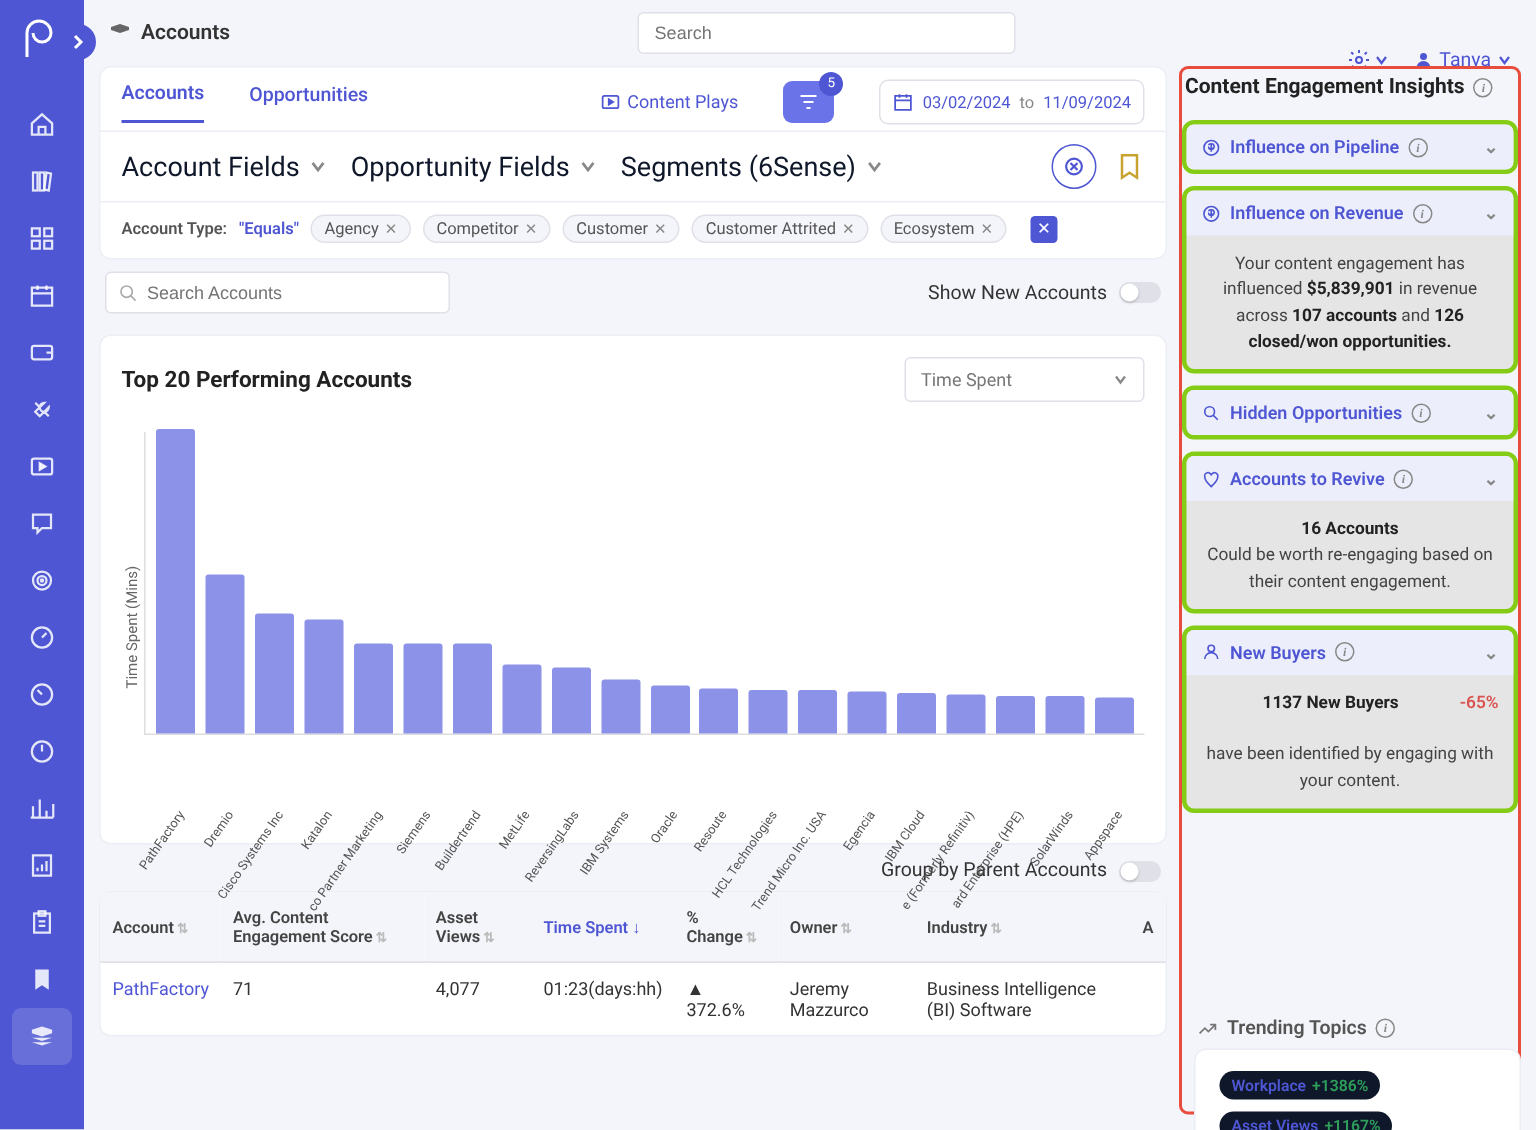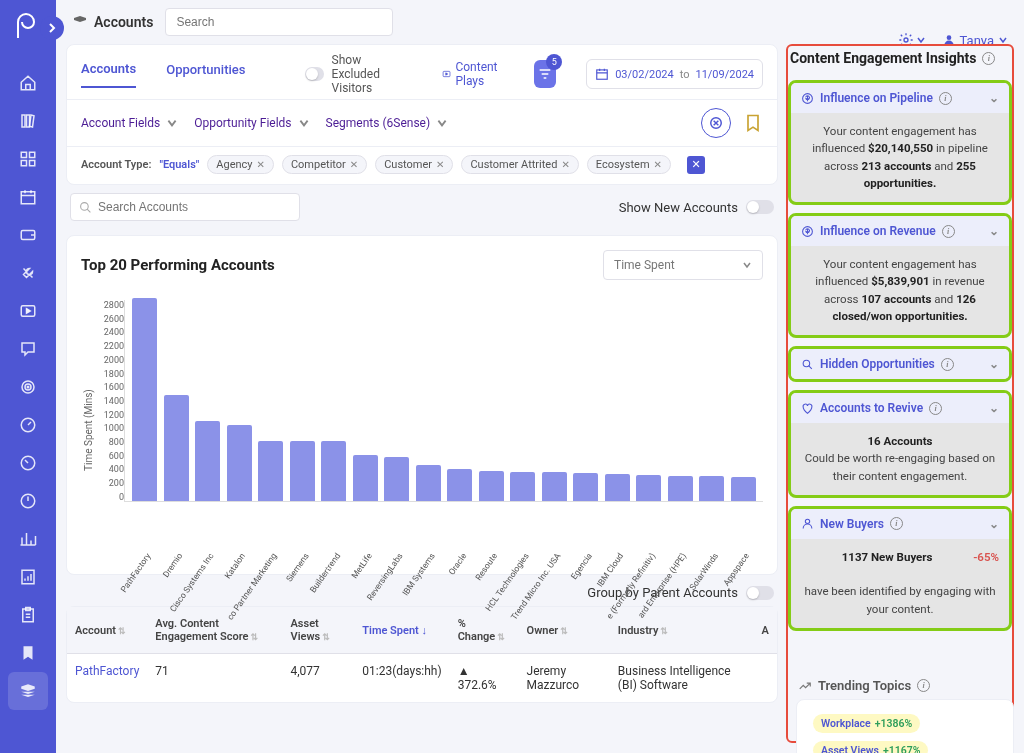--- a/index.html
+++ b/index.html
@@ -16,21 +16,21 @@
   .left-rail .nav-icon.active { background: rgba(255,255,255,0.15); }
   .left-rail .nav-icon svg { width: 18px; height: 18px; }
   
   
   .main { flex: 1; display: flex; flex-direction: column; overflow: hidden; }
   
   
   .topbar { height: 44px; display: flex; align-items: center; padding: 0 16px; gap: 12px; }
   .section-title { display: flex; align-items: center; gap: 6px; font-weight: 600; font-size: 14px; color: #333; }
   .section-title svg { width: 16px; height: 16px; color: #666; }
-  .topbar .search-box { width: 228px; }
+  .topbar .search-box { margin-left: 260px; width: 252px; }
   .search-box input { width: 100%; height: 28px; border: 1px solid #e0e0e8; border-radius: 4px; padding: 0 10px; font-size: 12px; background: white; }
   .topbar .right { margin-left: auto; display: flex; align-items: center; gap: 16px; color: #4e56d3; margin-top: 36px; }
   .user-chip { display: flex; align-items: center; gap: 4px; color: #4e56d3; font-size: 13px; cursor: pointer; }
   .gear { color: #4e56d3; cursor: pointer; display:flex; align-items:center; gap:2px; }
   
   
   .content-row { flex: 1; display: flex; gap: 0; overflow: hidden; padding: 0 10px 10px 10px; }
   .left-content { flex: 1; display: flex; flex-direction: column; overflow: hidden; padding-right: 8px; min-width: 0; }
   .right-panel { width: 228px; flex-shrink: 0; }
   
@@ -46,21 +46,21 @@
   .toggle { width: 28px; height: 14px; background: #e0e0e8; border-radius: 7px; position: relative; cursor: pointer; }
   .toggle::after { content: ''; position: absolute; width: 12px; height: 12px; background: white; border-radius: 50%; top: 1px; left: 1px; box-shadow: 0 1px 2px rgba(0,0,0,0.2); }
   .content-plays { color: #4e56d3; display: flex; align-items: center; gap: 4px; font-size: 12px; cursor: pointer; }
   .filter-badge { position: relative; width: 34px; height: 28px; background: #6b73e8; border-radius: 6px; display: flex; align-items: center; justify-content: center; cursor: pointer; }
   .filter-badge .count { position: absolute; top: -6px; right: -6px; width: 16px; height: 16px; background: #4e56d3; color: white; border-radius: 50%; font-size: 9px; display: flex; align-items: center; justify-content: center; }
   .date-range { border: 1px solid #e0e0e8; border-radius: 6px; height: 30px; display: flex; align-items: center; gap: 6px; padding: 0 8px; font-size: 11px; color: #4e56d3; cursor: pointer; }
   .date-range .to { color: #888; }
   
   
   .filters-row { display: flex; align-items: center; padding: 8px 14px; gap: 16px; border-top: 1px solid #eceef5; border-bottom: 1px solid #eceef5; margin-top: 4px; }
-  .filter-dd { display: flex; align-items: center; gap: 6px; font-size: 12px; color: #4c1d95; cursor: pointer; }
+  .filter-dd { display: flex; align-items: center; gap: 6px; font-size: 18px; color: #0f172a; cursor: pointer; }
   .filters-row .actions { margin-left: auto; display: flex; gap: 12px; }
   .circle-btn { width: 30px; height: 30px; border: 1px solid #4e56d3; border-radius: 50%; display: flex; align-items: center; justify-content: center; color: #4e56d3; cursor: pointer; background: white; }
   .bookmark-btn { color: #c9a332; cursor: pointer; display:flex; align-items:center; }
   
   
   .chips-row { display: flex; align-items: center; padding: 8px 14px 10px 14px; gap: 8px; flex-wrap: wrap; font-size: 11px; }
   .chips-label { color: #555; font-weight: 600; }
   .chips-op { color: #4e56d3; font-weight: 600; }
   .chip { display: inline-flex; align-items: center; gap: 4px; background: #f4f5fa; border: 1px solid #e0e0e8; border-radius: 12px; padding: 2px 8px; color: #555; cursor: pointer; }
   .chip .x { color: #888; font-size: 10px; }
@@ -106,21 +106,21 @@
   .insight-group { border: 3px solid #84cc16; border-radius: 8px; overflow: hidden; background: #e5e5e5; text-align: center; }
   .insight-head { background: #eceefb; padding: 8px 10px; display: flex; align-items: center; gap: 6px; font-size: 12px; font-weight: 600; color: #4e56d3; cursor: pointer; }
   .insight-head .chev { margin-left: auto; color: #888; }
   .insight-body { padding: 10px; font-size: 11.5px; line-height: 1.5; color: #444; }
   .insight-body b { color: #222; }
   .neg-pct { color: #d9534f; font-weight: 600; float: right; }
   
   .trending { margin-top: 4px; }
   .trending-head { display: flex; align-items: center; gap: 6px; font-size: 13px; font-weight: 600; color: #555; padding: 6px 2px; }
   .topic-pills { display: flex; flex-direction: column; gap: 8px; padding: 6px 8px; }
-  .topic-pill { display: inline-flex; align-items: center; gap: 4px; background: #fef9c3; border-radius: 12px; padding: 3px 8px; font-size: 10.5px; width: fit-content; }
+  .topic-pill { display: inline-flex; align-items: center; gap: 4px; background: #0f172a; border-radius: 12px; padding: 3px 8px; font-size: 10.5px; width: fit-content; }
   .topic-pill .name { color: #4e56d3; font-weight: 600; }
   .topic-pill .pct { color: #2e9e5b; font-weight: 600; }
   
   svg { display: block; }
 </style>
 </head>
 <body>
 
 <div class="app">
 
@@ -276,24 +276,20 @@
     </div>
 
     <div class="content-row">
       <div class="left-content">
 
         <div class="card">
           <div class="tabs-row">
             <div class="tab active">Accounts</div>
             <div class="tab inactive">Opportunities</div>
             <div class="spacer"></div>
-            <div class="toggle-row">
-              <div class="toggle"></div>
-              <span>Show Excluded Visitors</span>
-            </div>
             <div class="content-plays">
               <svg width="14" height="14" viewBox="0 0 24 24" fill="none" stroke="#4e56d3" stroke-width="2">
                   <rect x="3" y="5" width="18" height="14" rx="2"></rect>
                   <path d="M10 9 L15 12 L10 15 Z" fill="#4e56d3"></path>
                 </svg>
               <span>Content Plays</span>
             </div>
             <div class="filter-badge">
               <svg width="16" height="16" viewBox="0 0 24 24" fill="none" stroke="white" stroke-width="2">
                   <path d="M4 6 H20 M7 12 H17 M10 18 H14"></path>
@@ -389,37 +385,20 @@
             <div class="chart-title">Top 20 Performing Accounts</div>
             <div class="chart-dd">
               <span>Time Spent</span>
               <svg width="10" height="10" viewBox="0 0 10 10">
                   <path d="M2 3 L5 7 L8 3" stroke="#888" stroke-width="1.5" fill="none"></path>
                 </svg>
             </div>
           </div>
           <div class="chart-body">
             <div class="y-axis-label">Time Spent (Mins)</div>
-            <div class="y-ticks" id="yticks">
-                <div>2800</div>
-                <div>2600</div>
-                <div>2400</div>
-                <div>2200</div>
-                <div>2000</div>
-                <div>1800</div>
-                <div>1600</div>
-                <div>1400</div>
-                <div>1200</div>
-                <div>1000</div>
-                <div>800</div>
-                <div>600</div>
-                <div>400</div>
-                <div>200</div>
-                <div>0</div>
-              </div>
             <div class="bars-area" id="bars-area">
                 <div class="bar-col">
                   <div class="bar" style="height: 101.071%;"></div>
                   <div class="bar-label">PathFactory</div>
                 </div>
                 <div class="bar-col">
                   <div class="bar" style="height: 52.5%;"></div>
                   <div class="bar-label">Dremio</div>
                 </div>
                 <div class="bar-col">
@@ -542,23 +521,20 @@
         <div class="insight-group">
           <div class="insight-head">
             <svg width="13" height="13" viewBox="0 0 24 24" fill="none" stroke="#4e56d3" stroke-width="2">
                 <circle cx="12" cy="12" r="9"></circle>
                 <path d="M12 7 V17 M9 9 a3 2 0 0 1 6 0 a3 2 0 0 1 -6 3 a3 2 0 0 0 6 0"></path>
               </svg>
             <span>Influence on Pipeline</span>
             <span class="info-ic">i</span>
             <span class="chev">⌄</span>
           </div>
-          <div class="insight-body">
-            <span>Your content engagement has influenced </span><b>$20,140,550</b><span> in pipeline across </span><b>213 accounts</b><span> and </span><b>255 opportunities.</b>
-          </div>
         </div>
 
         <div class="insight-group">
           <div class="insight-head">
             <svg width="13" height="13" viewBox="0 0 24 24" fill="none" stroke="#4e56d3" stroke-width="2">
                 <circle cx="12" cy="12" r="9"></circle>
                 <path d="M12 7 V17 M9 9 a3 2 0 0 1 6 0 a3 2 0 0 1 -6 3 a3 2 0 0 0 6 0"></path>
               </svg>
             <span>Influence on Revenue</span>
             <span class="info-ic">i</span>

